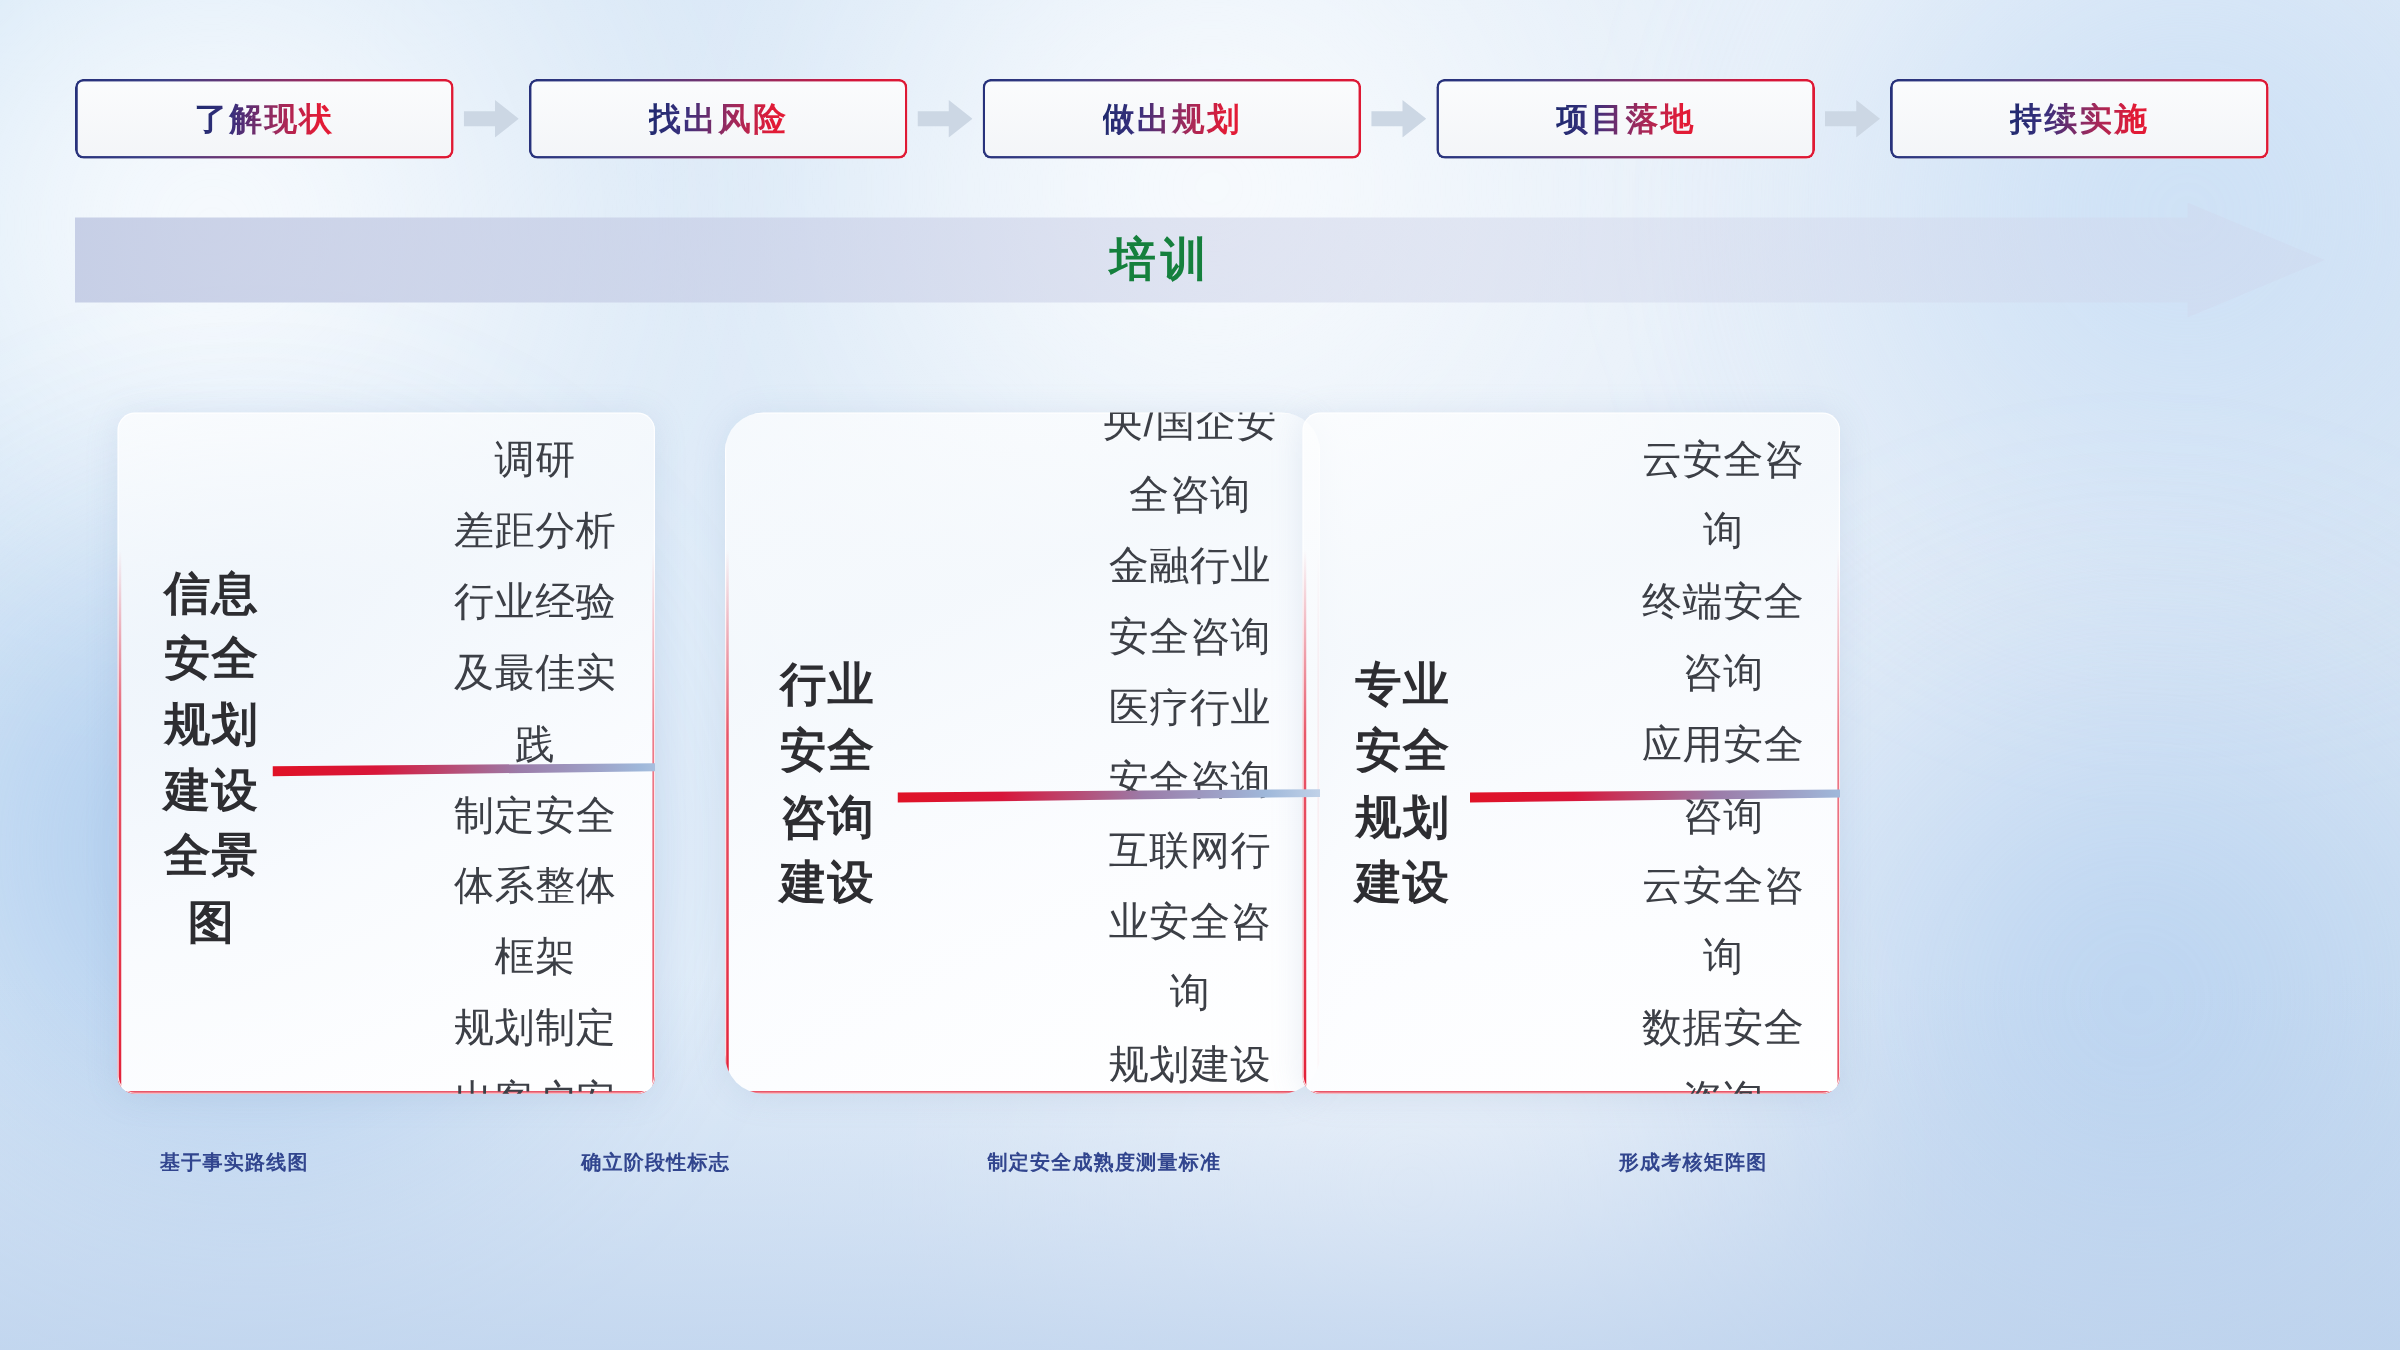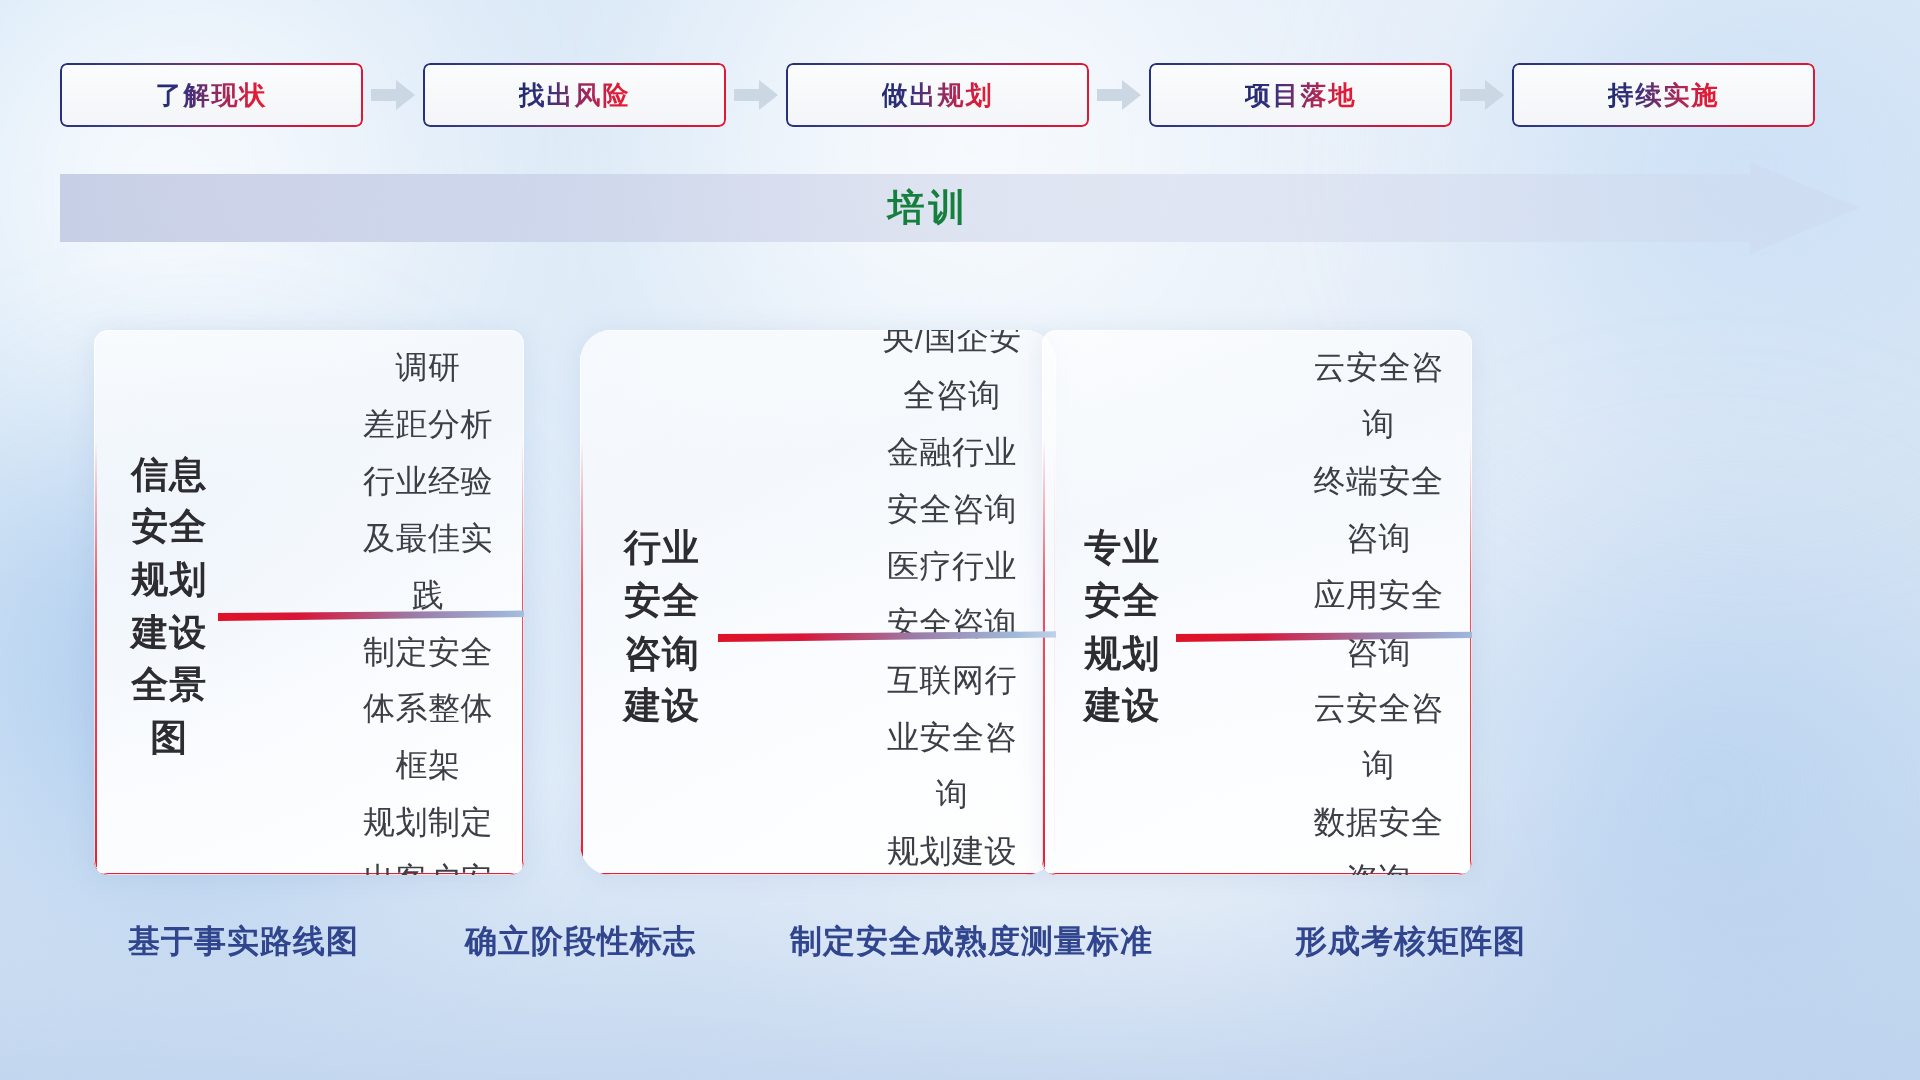--- a/index.html
+++ b/index.html
@@ -132,21 +132,21 @@
   .card-list{ list-style:none; margin-top:34px; width:100%; }
   .card-list li{
     font-size:32px; color:#3c3f46; text-align:center; line-height:1.78;
     letter-spacing:.5px;
   }
 
   
   #captions{ position:absolute; left:0; top:920px; width:1920px; height:60px; }
   .caption{
     position:absolute; top:0;
-    font-size:32px; font-weight:700; color:#31458e; letter-spacing:1px;
+    font-size:16px; font-weight:700; color:#31458e; letter-spacing:1px;
     white-space:nowrap;
   }
 </style>
 </head>
 <body>
 
 <div id="bg">
   <div class="bg-base"></div>
   <div class="bg-blob blob-a"></div>
   <div class="bg-blob blob-c"></div>

